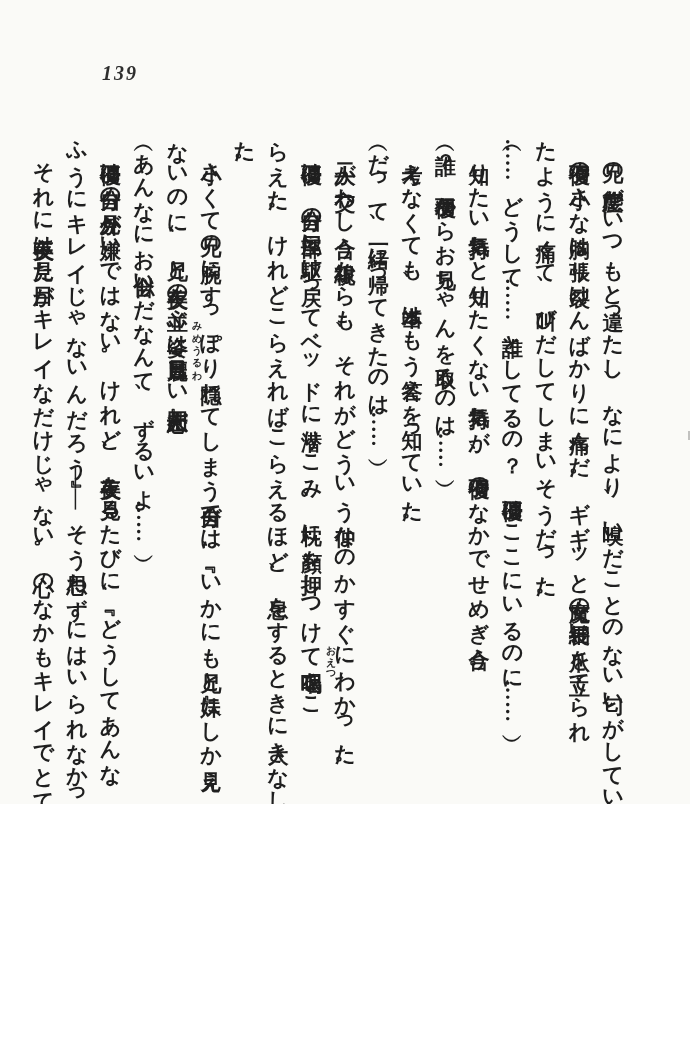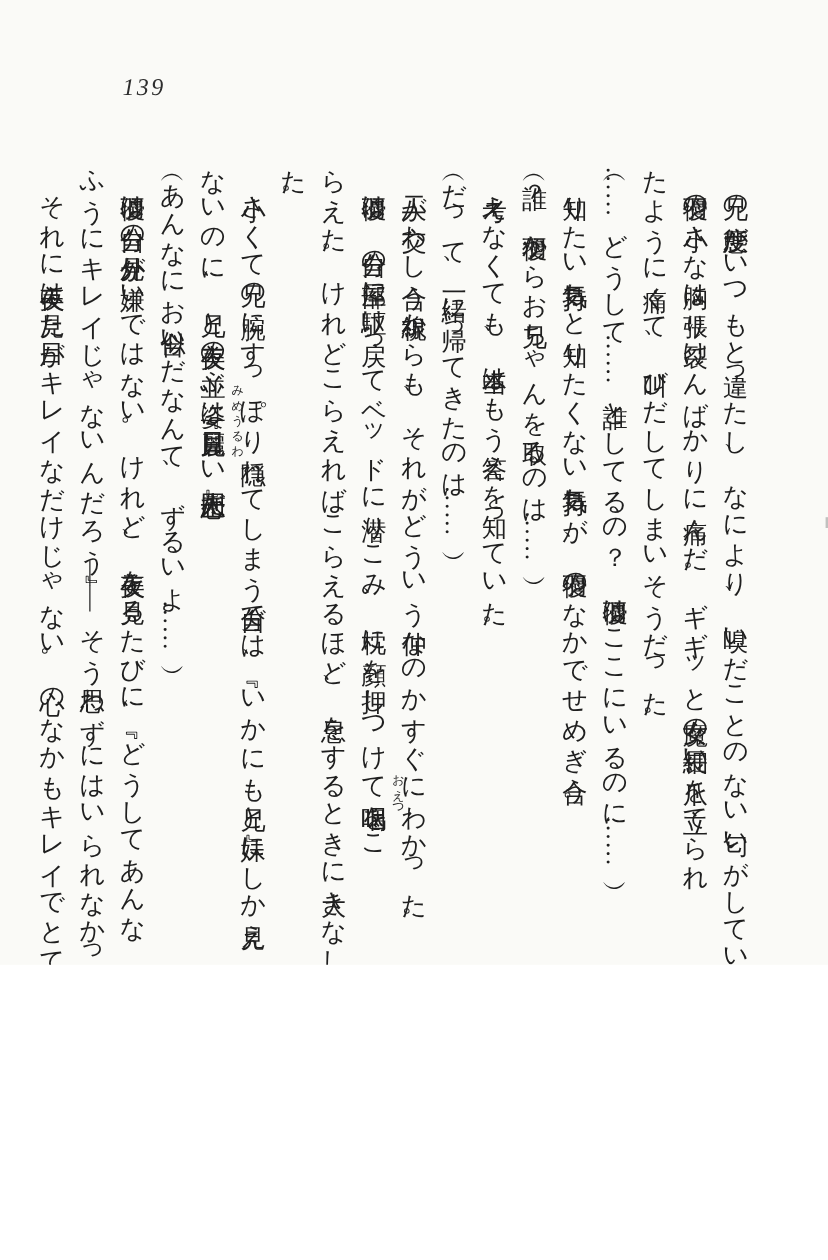--- a/index.html
+++ b/index.html
@@ -8,20 +8,21 @@
     width: 690px;
     height: 1050px;
     font-family: "Liberation Serif", "DejaVu Serif", serif;
   }
   .page {
     position: relative;
     width: 690px;
     height: 804px;
     background: #fafaf7;
     overflow: hidden;
+    font-weight: bold;
   }
   .page-number {
     position: absolute;
     left: 102px;
     top: 62px;
     font-style: italic;
     font-size: 20px;
     letter-spacing: 2px;
     color: #2e2e2e;
   }

